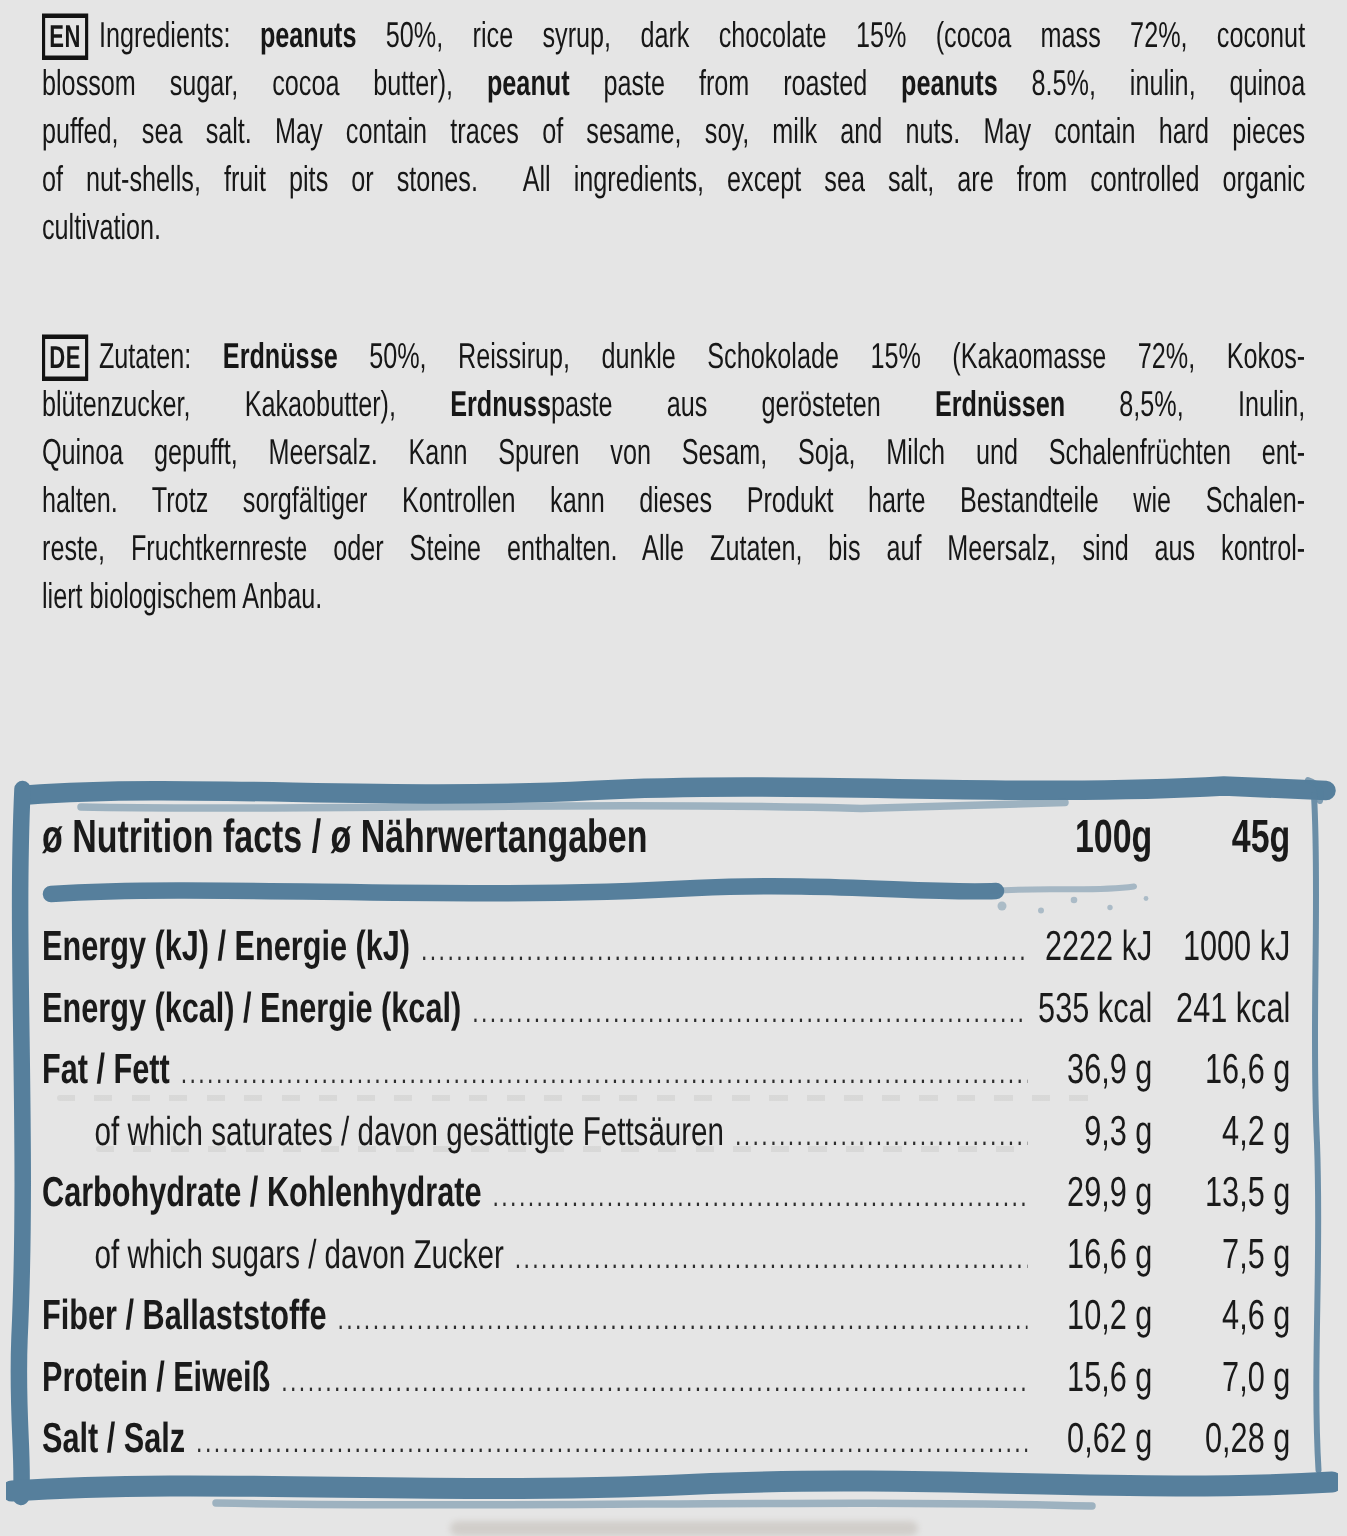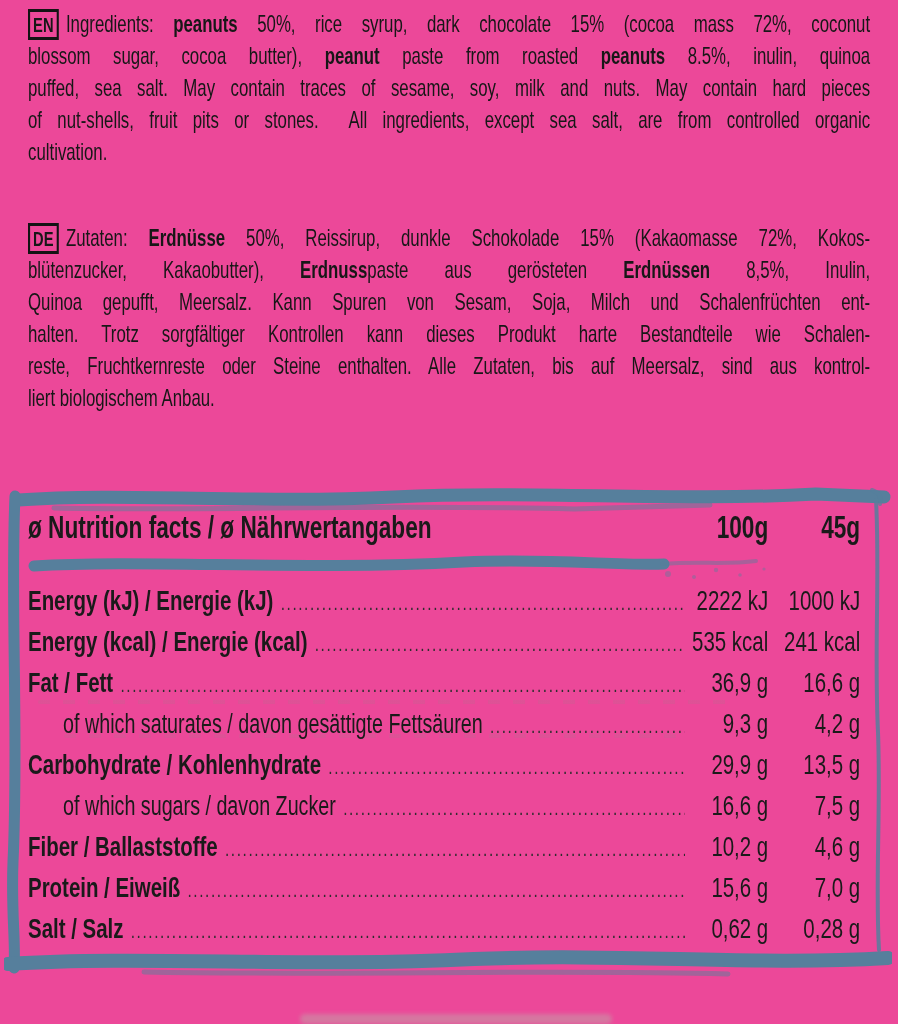--- a/index.html
+++ b/index.html
@@ -1,18 +1,18 @@
 <!DOCTYPE html>
 <html><head>
 <meta charset="utf-8">
 <style>
   html,body { margin:0; padding:0; }
   .page {
     position:relative; width:898px; height:1024px;
-    background:#ec4899; overflow:hidden;
+    background:#e5e5e5; overflow:hidden;
     font-family:"Liberation Sans","DejaVu Sans",sans-serif;
     color:#1a1a1a;
   }
 
   
   .para {
     position:absolute; left:28px; width:1203px;
     transform:scaleX(0.70); transform-origin:0 0;
     font-size:24px; line-height:32px; color:#171717;
   }
@@ -21,21 +21,21 @@
   .pline { min-height:32px; }
   .pline.just { text-align:justify; text-align-last:justify; }
   .b { font-weight:700; }
   .lang-badge {
     display:inline-block; border:3px solid #131313; padding:0 4px;
     margin-right:10px; font-weight:700; font-size:21px; line-height:25px;
     letter-spacing:.5px; vertical-align:baseline;
   }
 
   
-  .ntable { position:absolute; left:4px; top:482px; width:888px; height:500px; }
+  .ntable { position:absolute; left:4px; top:512px; width:888px; height:500px; }
   .frame-svg { position:absolute; left:0; top:0; }
   .ncontent {
     position:absolute; left:24px; top:0; width:1140px;
     transform:scaleX(0.73); transform-origin:0 0;
   }
   .nheader {
     display:flex; align-items:baseline; margin-top:26px;
     height:40px; line-height:40px; font-weight:700; font-size:31px;
   }
   .htitle { flex:1; white-space:nowrap; }

